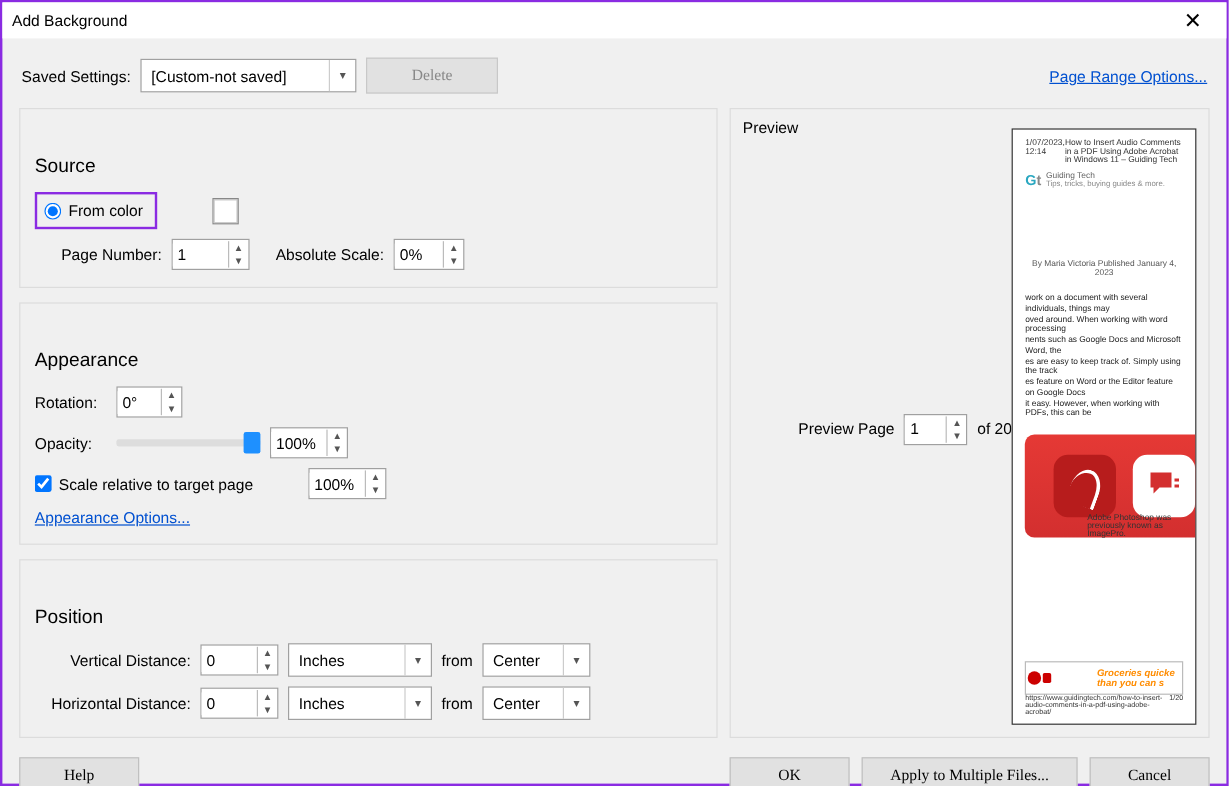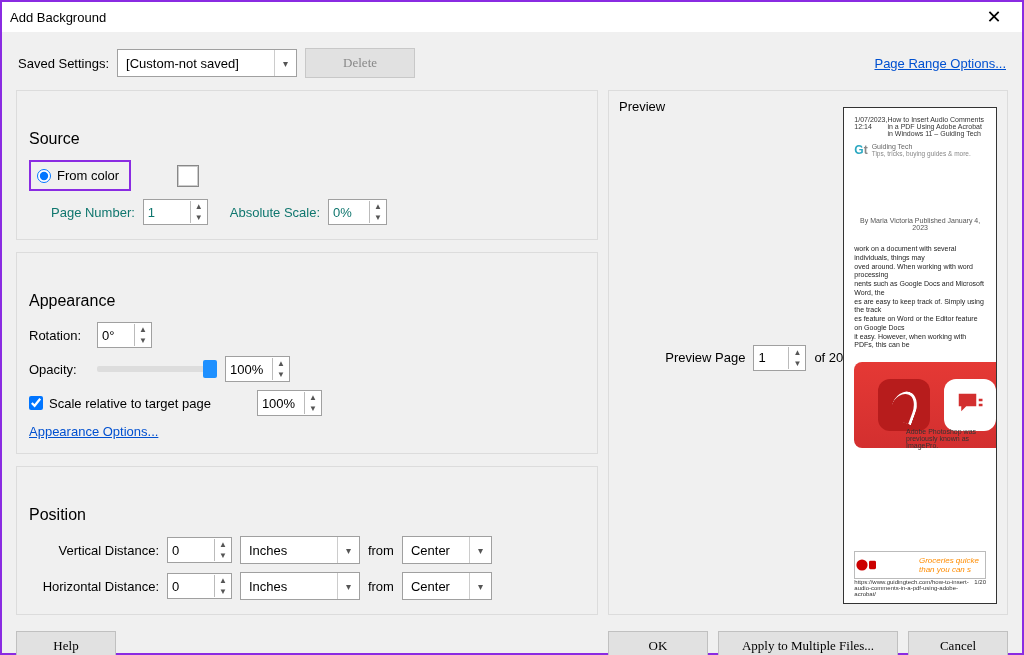--- a/index.html
+++ b/index.html
@@ -133,21 +133,21 @@
   }
   .slider .thumb {
     position:absolute; right:0; top:-6px; width:14px; height:18px; background:#1e90ff; border-radius:2px;
   }
   input[type=checkbox] { margin:0 6px 0 0; width:14px; height:14px; }
   .ck { display:flex; align-items:center; }
   .fileSelect {
     flex:1; min-width:200px;
     border:1px solid #888; background:#fff; padding:4px 6px; color:#333;
   }
-  .disabledTxt { color:#0f766e; }
+  .disabledTxt { color:#000000; }
   .preview-area {
     flex:1; border:1px solid #dcdcdc; background:#f0f0f0; padding:8px 10px 10px 10px;
     display:flex; 
   }
   .preview-page {
     margin-top:8px;
     flex:1;
     border:1px solid #333;
     background:#fff;
     overflow:hidden;
@@ -189,21 +189,21 @@
   .gt-badge { position:absolute; right:4px; bottom:4px; font-size:10px; color:#fff; font-weight:bold;}
   .preview-page .sidecap {
     position:absolute; right:10px; top:320px; width:80px; font-size:7px; color:#333;
   }
   .preview-page .banner {
     position:absolute; bottom:24px; left:10px; right:10px; height:28px;
     border:1px solid #bbb; display:flex; align-items:center;
     font-size:8px;
   }
   .preview-page .banner .gro {
-    margin-left:auto; color:#ff8c00; font-style:italic; font-weight:normal; padding-right:6px;
+    margin-left:auto; color:#ff8c00; font-style:italic; font-weight:bold; padding-right:6px;
   }
   .preview-page .pgurl {
     position:absolute; bottom:6px; left:10px; right:10px; display:flex; justify-content:space-between; font-size:6px; color:#333;
   }
   .footer {
     display:flex; gap:10px; padding-top:8px;
   }
   .footer .btn { min-width:100px; }
   .can-img { width:28px; height:18px; display:inline-block; }
   .custom-select {

